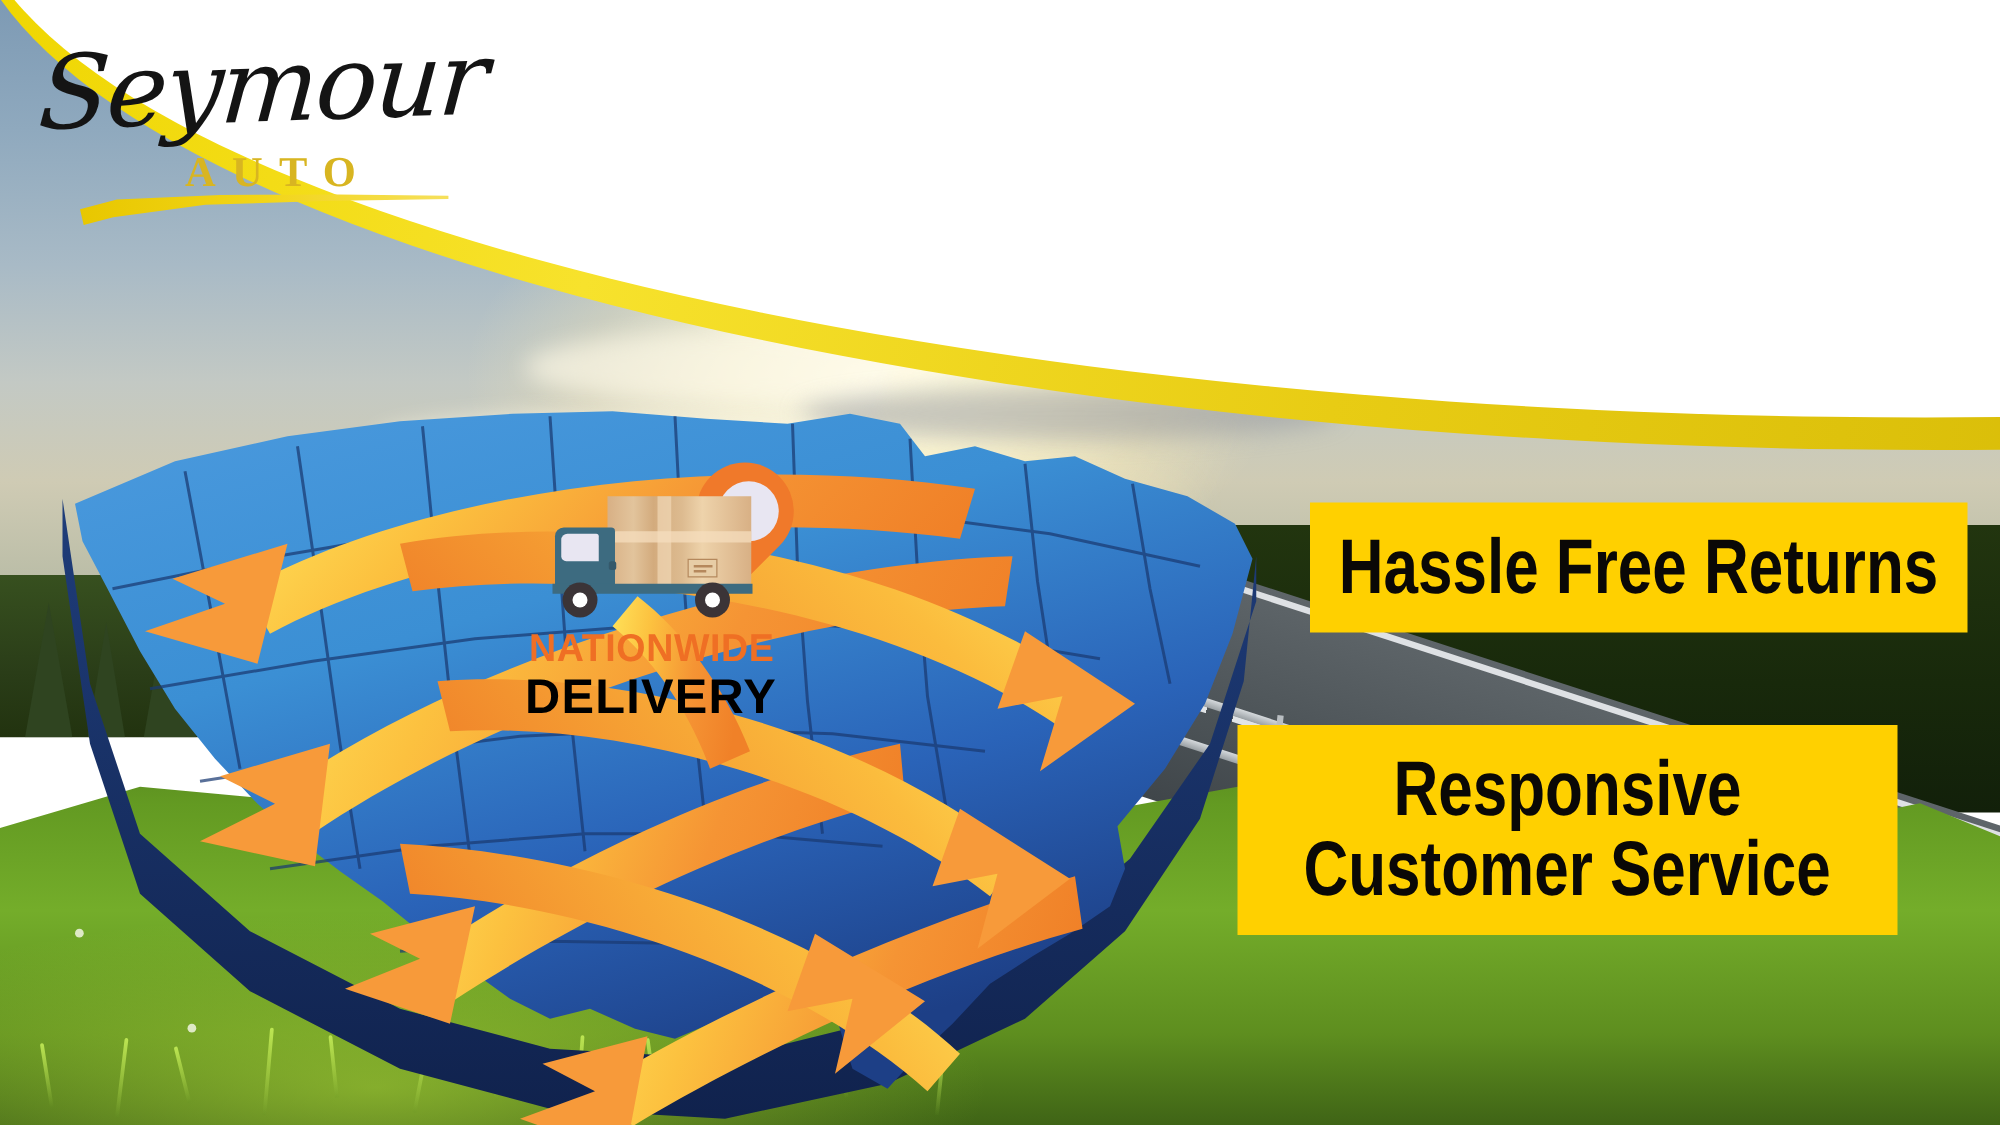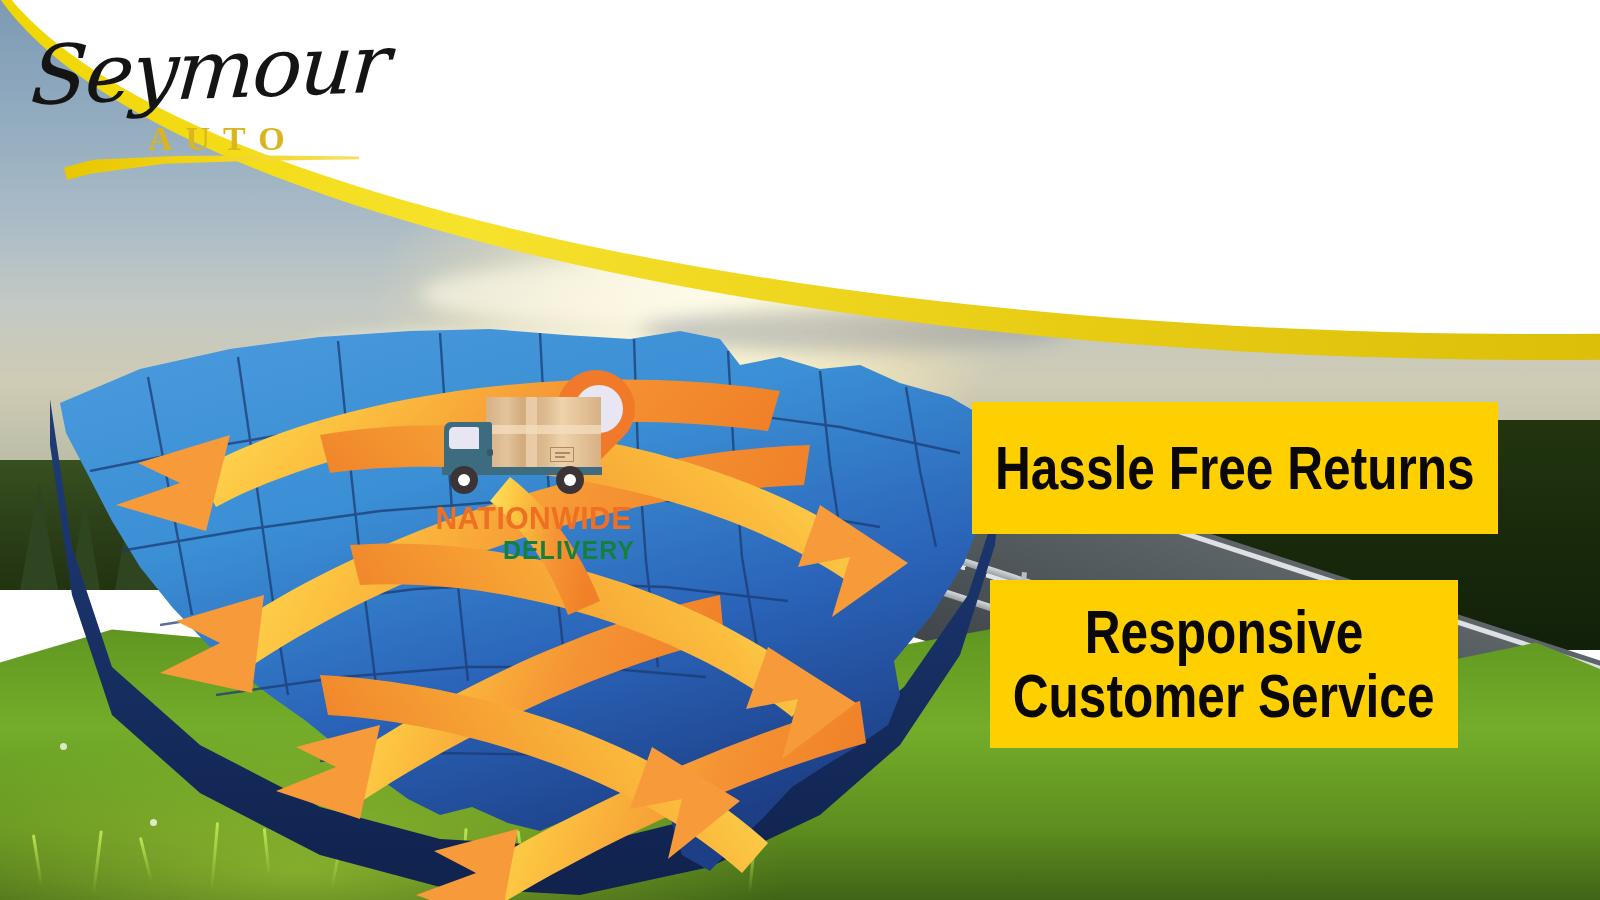--- a/index.html
+++ b/index.html
@@ -286,38 +286,38 @@
   .wheel:after {
     content: ""; position: absolute; left: 8px; top: 8px;
     width: 12px; height: 12px; background: #ffffff; border-radius: 50%;
   }
   .wheel.front { left: 12px; }
   .wheel.rear  { left: 118px; }
 
   .nw-text {
     position: absolute; left: 0px; top: 138px;
     width: 215px;
-    text-align: right;
+    text-align: left;
     line-height: 1;
   }
   .nw-line1 {
     font-family: "Liberation Sans", sans-serif;
     font-weight: 700;
     font-size: 31px;
     letter-spacing: 0.5px;
     color: #ef6f24;
     transform: scaleX(0.97);
     display: block;
   }
   .nw-line2 {
     font-family: "Liberation Sans", sans-serif;
     font-weight: 700;
-    font-size: 25px;
+    font-size: 39px;
     letter-spacing: 1px;
-    color: #15803d;
+    color: #000000;
     display: block;
     margin-top: 4px;
   }
 
   
   .panel {
     position: absolute;
     background: #ffd000;
     z-index: 35;
     display: flex;
@@ -328,22 +328,22 @@
   .panel-line {
     font-family: "Liberation Sans", sans-serif;
     font-weight: 700;
     color: #0a0806;
     line-height: 1.03;
     white-space: nowrap;
     transform: scaleX(0.80);
     transform-origin: center;
   }
   #panel-1 { left: 992px; top: 192px;  width: 540px; height: 172px; }
-  #panel-2 { left: 972px; top: 402px;  width: 526px; height: 132px; }
-  #panel-3 { left: 990px; top: 580px;  width: 468px; height: 168px; }
+  #panel-2 { left: 1048px; top: 402px;  width: 526px; height: 104px; }
+  #panel-3 { left: 990px; top: 580px;  width: 528px; height: 168px; }
   #panel-1 .panel-line { font-size: 62px; }
   #panel-2 .panel-line { font-size: 62px; }
   #panel-3 .panel-line { font-size: 62px; }
 </style>
 </head>
 <body>
 
 <div id="banner">
 
   <div class="photo-layer">

